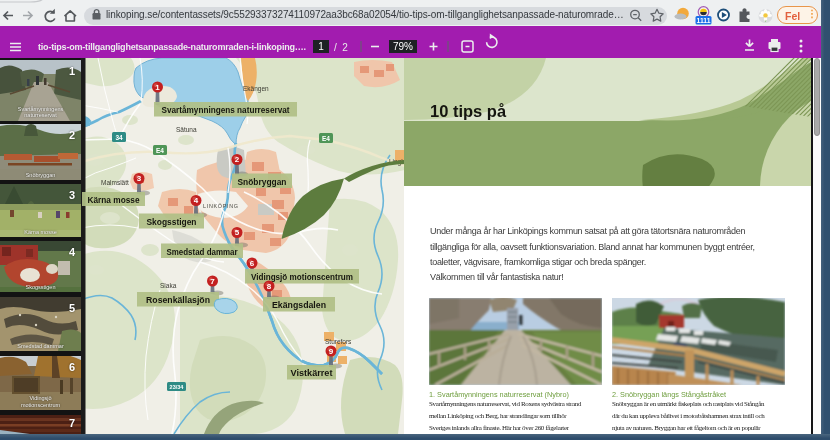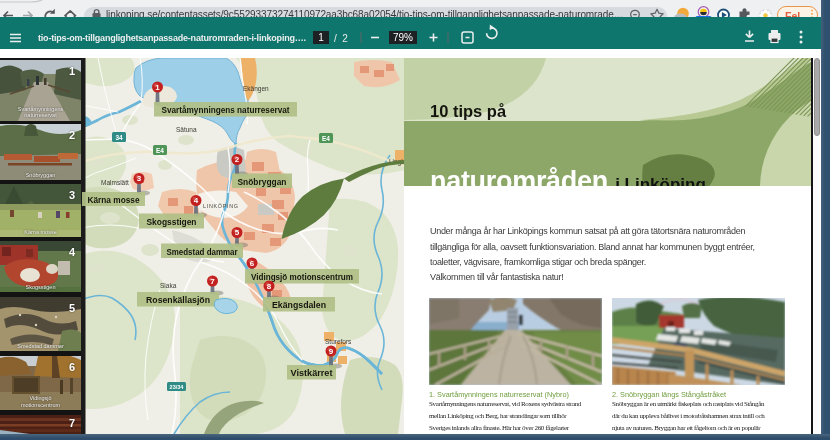--- a/index.html
+++ b/index.html
@@ -17,21 +17,21 @@
   #urlpill { position:absolute; left:84px; top:6.5px; width:583px; height:18px;
     border-radius:9px; background:#d7dade; }
   #urltext { position:absolute; left:106px; top:9px; font-size:10px; letter-spacing:-0.1px; color:#35393e;
     white-space:nowrap; }
   #felpill { position:absolute; left:777px; top:6px; width:41px; height:18px;
     border-radius:9px; border:1.5px solid #e8954a; background:#fdf3e7; }
   #feltext { position:absolute; left:785px; top:10px; font-size:10.5px; font-weight:bold; color:#e2603e; }
   #feldots { position:absolute; left:807px; top:8px; font-size:10px; font-weight:bold; color:#f09b3c; }
 
   
-  #pdfbar { position:absolute; left:0; top:17px; width:821px; height:32px; background:#0f766e; }
+  #pdfbar { position:absolute; left:0; top:26px; width:821px; height:32px; background:#a21caf; }
   #fname { position:absolute; left:38px; top:16px; font-size:9px; font-weight:bold;
     color:#eceeee; letter-spacing:-0.2px; }
   .pgbox { position:absolute; background:#1e2124; color:#fff; font-size:10px;
     text-align:center; }
   #pg1 { left:313px; top:14px; width:16px; height:13px; line-height:13px; }
   #pgof { position:absolute; left:334px; top:16px; font-size:10px; color:#e8eaea; }
   #zoombox { left:389px; top:14px; width:28px; height:13px; line-height:13px; }
 
   
   #content { position:absolute; left:0; top:58px; width:821px; height:376px; background:#141416; }
@@ -473,21 +473,20 @@
           <path d="M238,62 Q300,57 336,42 Q368,26 398,0 L407,-8 L407,2 Q376,27 344,46 Q308,63 262,62.5 Z" fill="#b8c994"></path>
           <clipPath id="hatchclip">
               <path d="M327,46 L351,0 L407,0 L407,59 Z"></path>
             </clipPath>
           <g stroke="#7d9655" stroke-width="1.15" clip-path="url(#hatchclip)">
             <path d="M260,130 l140,-140 M264.5,130 l140,-140 M269.0,130 l140,-140 M273.5,130 l140,-140 M278.0,130 l140,-140 M282.5,130 l140,-140 M287.0,130 l140,-140 M291.5,130 l140,-140 M296.0,130 l140,-140 M300.5,130 l140,-140 M305.0,130 l140,-140 M309.5,130 l140,-140 M314.0,130 l140,-140 M318.5,130 l140,-140 M323.0,130 l140,-140 M327.5,130 l140,-140 M332.0,130 l140,-140 M336.5,130 l140,-140 M341.0,130 l140,-140 M345.5,130 l140,-140 M350.0,130 l140,-140 M354.5,130 l140,-140 M359.0,130 l140,-140 M363.5,130 l140,-140 M368.0,130 l140,-140 M372.5,130 l140,-140 M377.0,130 l140,-140 M381.5,130 l140,-140 M386.0,130 l140,-140 M390.5,130 l140,-140 M395.0,130 l140,-140 M399.5,130 l140,-140 M404.0,130 l140,-140 M408.5,130 l140,-140 M413.0,130 l140,-140 M417.5,130 l140,-140 M422.0,130 l140,-140 M426.5,130 l140,-140 M431.0,130 l140,-140 M435.5,130 l140,-140 M440.0,130 l140,-140 M444.5,130 l140,-140 M449.0,130 l140,-140 M453.5,130 l140,-140 M458.0,130 l140,-140 M462.5,130 l140,-140 M467.0,130 l140,-140 M471.5,130 l140,-140 M476.0,130 l140,-140 M480.5,130 l140,-140 M485.0,130 l140,-140 M489.5,130 l140,-140 M494.0,130 l140,-140 M498.5,130 l140,-140 M503.0,130 l140,-140 M507.5,130 l140,-140 M512.0,130 l140,-140 M516.5,130 l140,-140 M521.0,130 l140,-140 M525.5,130 l140,-140 M530.0,130 l140,-140 M534.5,130 l140,-140 M539.0,130 l140,-140 M543.5,130 l140,-140 M548.0,130 l140,-140 M552.5,130 l140,-140 M557.0,130 l140,-140"></path>
           </g>
           <path d="M239,107 Q266,89 298,101 Q314,108 310,120 Q300,142 272,144 Q250,144 245,152 Q236,131 239,107 Z" fill="#647f41"></path>
         </svg>
         <div id="tips">10 tips på</div>
-        <div id="h1b">naturområden <span id="h1c">i Linköping</span></div>
       </div>
       <div id="body">
         <div class="intro" style="top:16px">Under många år har Linköpings kommun satsat på att göra tätortsnära naturområden</div>
         <div class="intro" style="top:31.5px">tillgängliga för alla, oavsett funktionsvariation. Bland annat har kommunen byggt entréer,</div>
         <div class="intro" style="top:46.5px">toaletter, vägvisare, framkomliga stigar och breda spänger.</div>
         <div class="intro" style="top:61.7px">Välkommen till vår fantastiska natur!</div>
         <div class="photo" id="photo1" style="left:25px">
           <svg width="173" height="87">
             <defs>
                 <filter id="bl1" x="-5%" y="-5%" width="110%" height="110%">

